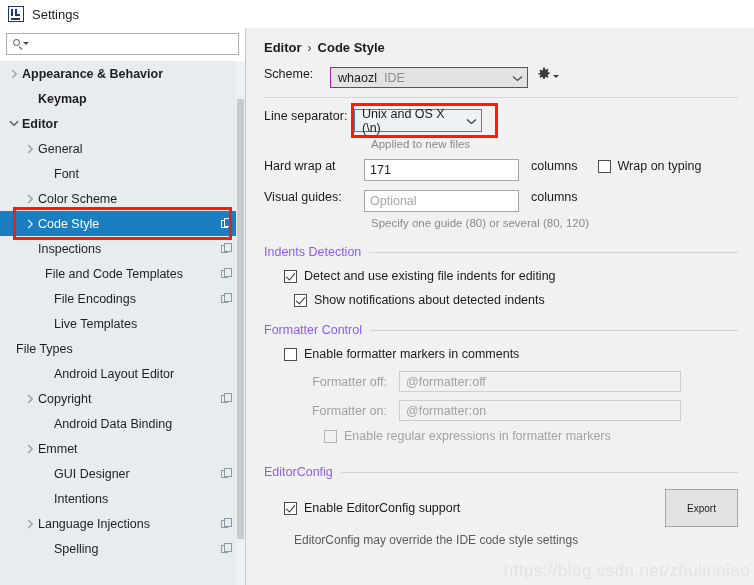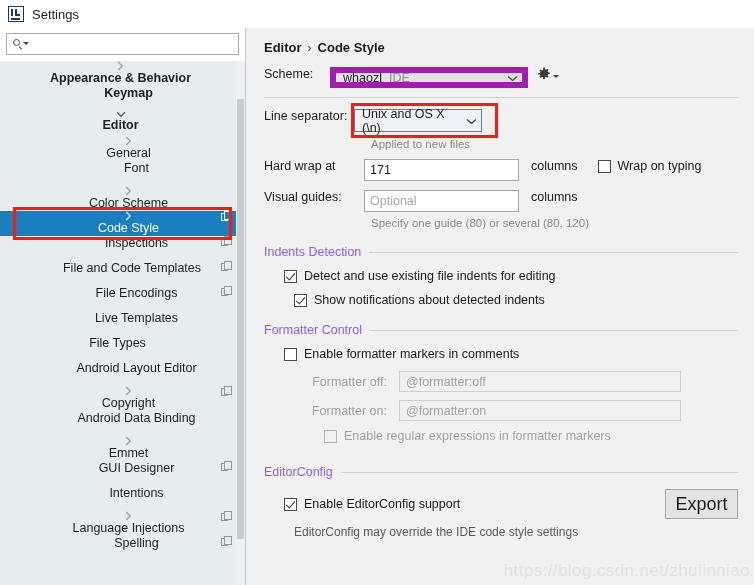--- a/index.html
+++ b/index.html
@@ -144,21 +144,20 @@
   }
   .tree-row {
     height: 25px;
     display: flex;
     align-items: center;
     padding-right: 10px;
     box-sizing: border-box;
     position: relative;
     font-size: 12.5px;
     color: #1f1f1f;
-    flex-direction: column;
   }
   .tree-row.sel {
     background: #1a7fc1;
     color: #ffffff;
   }
   .tree-row.bold {
     font-weight: bold;
   }
   .arrow {
     width: 16px;
@@ -242,21 +241,21 @@
     margin-bottom: 9px;
   }
   .lbl {
     font-size: 12.5px;
     color: #1b1b1b;
   }
 
   .scheme-row .lbl { width: 66px; flex: none; }
   .combo {
     height: 21px;
-    border: 6px solid #a21caf;
+    border: 1px solid #a21caf;
     background: #e3e3e3;
     display: flex;
     align-items: center;
     box-sizing: border-box;
     padding: 0 4px 0 7px;
     font-size: 12.5px;
     position: relative;
   }
   .combo .chev {
     margin-left: auto;
@@ -427,25 +426,25 @@
   }
   .fmt-field::placeholder { color: #a3a3a3; }
 
   .ec-line {
     display: flex;
     align-items: center;
   }
   .export-btn {
     margin-left: auto;
     min-width: 73px;
-    height: 30px;
+    height: 38px;
     border: 1px solid #a6a6a6;
     background: #e3e3e3;
     font-family: "Liberation Sans", sans-serif;
-    font-size: 18px;
+    font-size: 10px;
     color: #1b1b1b;
     cursor: default;
   }
   .ec-hint {
     font-size: 12px;
     color: #5b5b5b;
     margin: 6px 0 0 30px;
   }
 
   .watermark {
@@ -529,21 +528,21 @@
             <svg width="7" height="10" viewBox="0 0 7 10">
               <path d="M1.2 1 L5.2 5 L1.2 9" stroke="#cfe6f7" stroke-width="1.4" fill="none"></path>
             </svg>
           </span>
           <span class="tree-label">Code Style</span>
           <span class="copy-icon">
             <span class="back"></span>
             <span class="front"></span>
           </span>
         </div>
-        <div class="tree-row" style="padding-left: 38px;">
+        <div class="tree-row" style="padding-left: 22px;">
           <span class="arrow"></span>
           <span class="tree-label">Inspections</span>
           <span class="copy-icon">
             <span class="back"></span>
             <span class="front"></span>
           </span>
         </div>
         <div class="tree-row" style="padding-left: 29px;">
           <span class="arrow"></span>
           <span class="tree-label">File and Code Templates</span>

